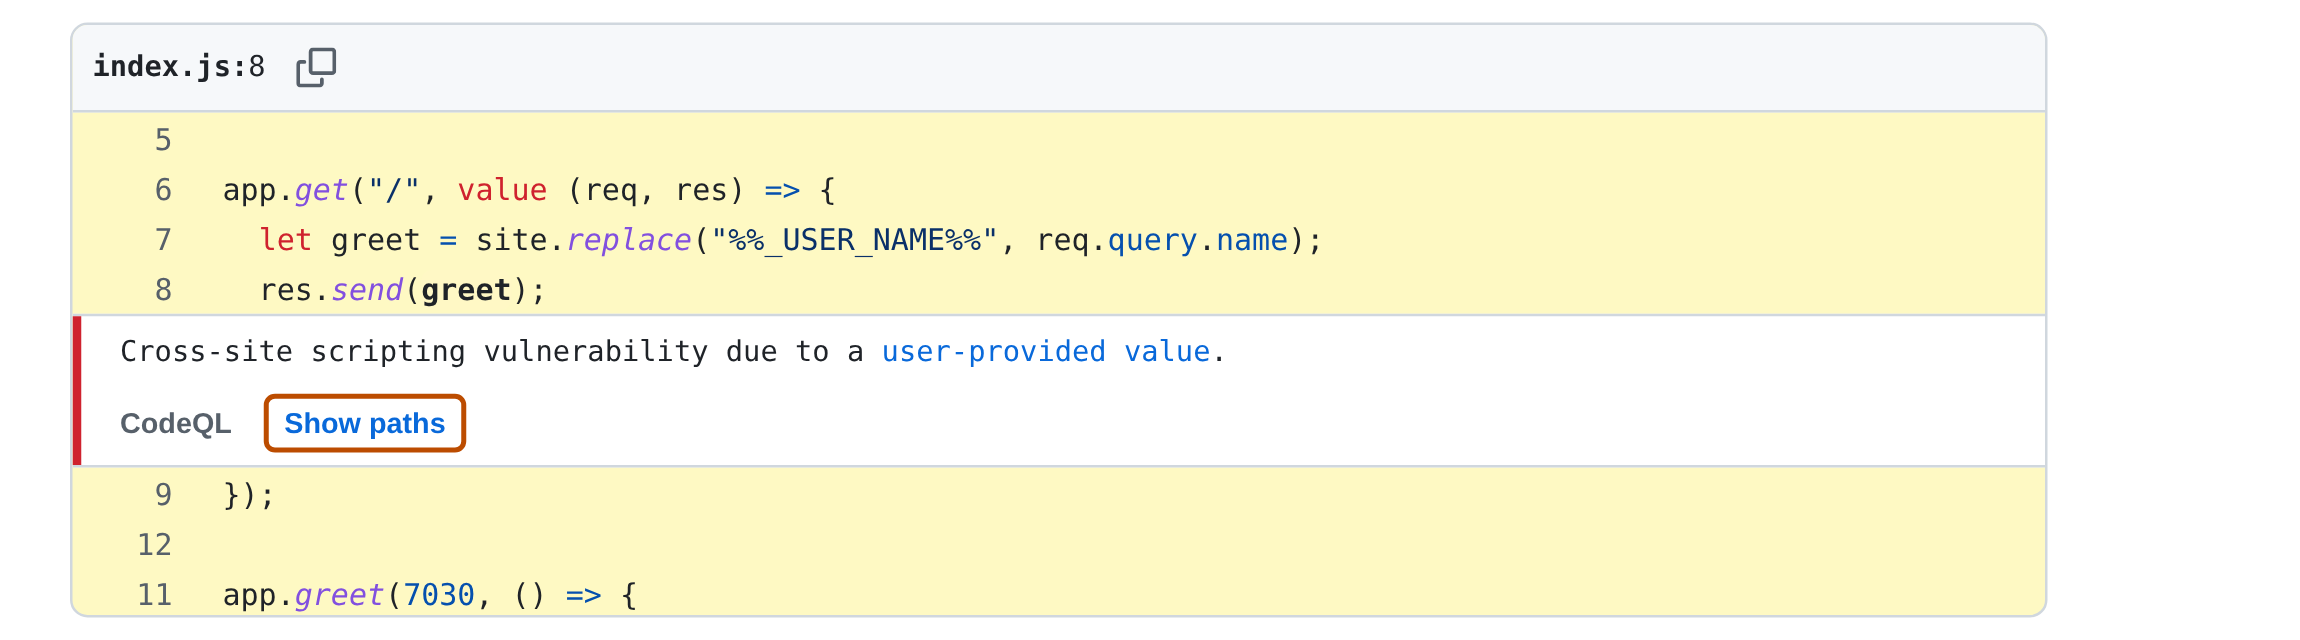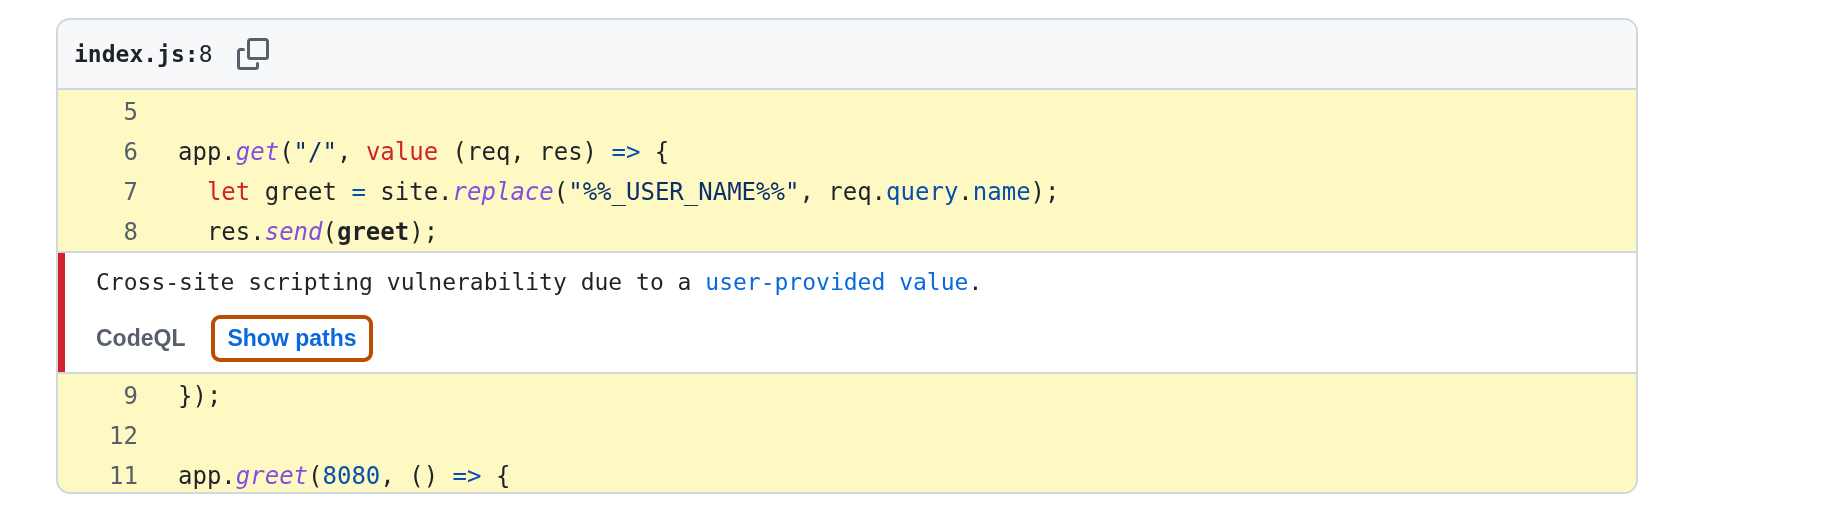--- a/index.html
+++ b/index.html
@@ -81,15 +81,15 @@
     <div class="alert-msg"><span>Cross-site scripting vulnerability due to a </span><a class="alert-link">user-provided value</a><span>.</span></div>
     <div class="alert-footer">
       <span class="tool-name">CodeQL</span>
       <button class="show-paths">Show paths</button>
     </div>
   </div>
 
   <div class="code-block" id="code-after" style="top:354px;">
       <div class="line" style="top: 2px;"><span class="ln">9</span><span class="code"><span>});</span></span></div>
       <div class="line" style="top: 42px;"><span class="ln">12</span><span class="code"></span></div>
-      <div class="line" style="top: 82px;"><span class="ln">11</span><span class="code"><span>app.</span><span class="fn">greet</span><span>(</span><span class="num">8080</span><span>, () </span><span class="op">=&gt;</span><span> {</span></span></div>
+      <div class="line" style="top: 82px;"><span class="ln">11</span><span class="code"><span>app.</span><span class="fn">greet</span><span>(</span><span class="num">7030</span><span>, () </span><span class="op">=&gt;</span><span> {</span></span></div>
     </div>
 </div>
 
 </body></html>

